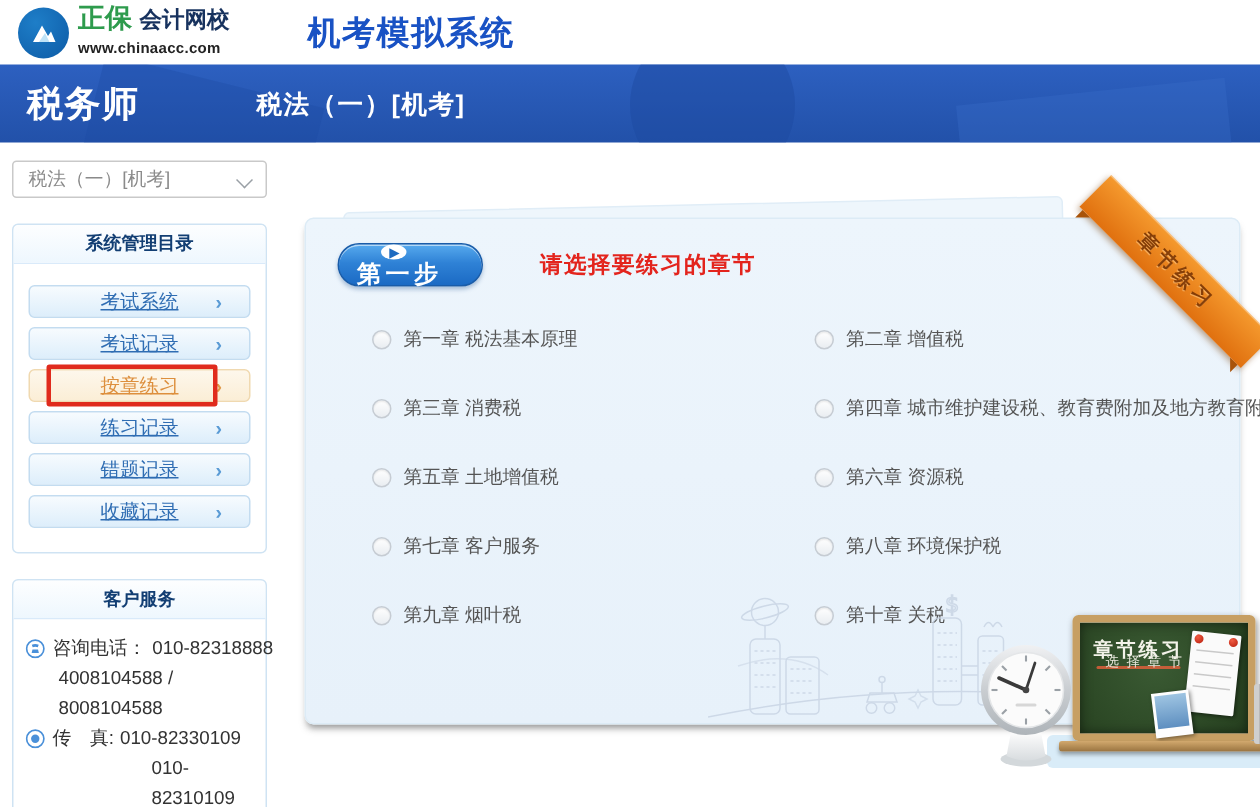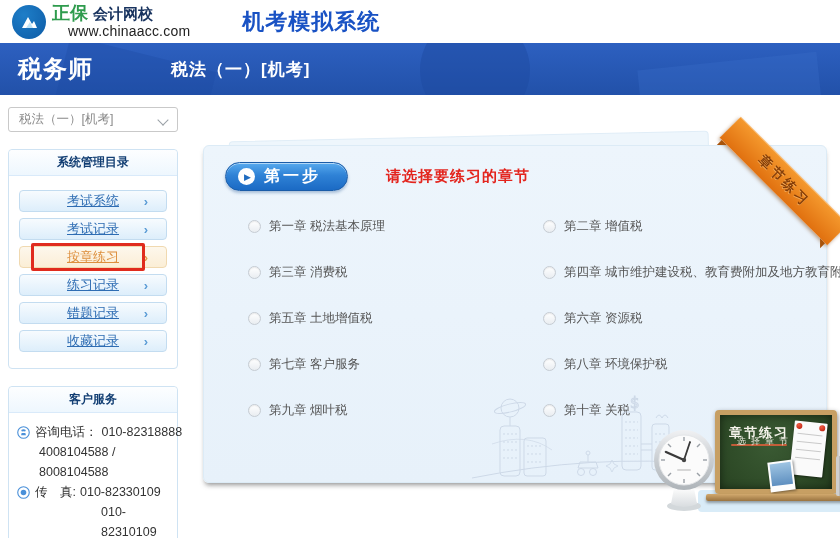--- a/index.html
+++ b/index.html
@@ -7,21 +7,21 @@
   .page { position:relative; width:840px; height:538px; background:#fff; overflow:hidden; }
 
   
   .topbar { position:relative; height:43px; background:#fff; display:flex; align-items:center; }
   .logo { display:flex; align-items:center; margin-left:12px; }
   .logo-badge { width:34px; height:34px; border-radius:50%; background:radial-gradient(circle at 35% 30%, #1e7ec8, #0d5ba6); display:flex; align-items:center; justify-content:center; }
   .logo-text { margin-left:6px; line-height:1.05; }
   .logo-line1 { font-size:18px; font-weight:bold; }
   .brand-green { color:#2e9b4d; }
   .brand-navy { color:#17325e; font-size:15px; }
-  .logo-line2 { font-size:14px; font-weight:normal; color:#222; letter-spacing:.2px;margin-left:16px; }
+  .logo-line2 { font-size:10px; font-weight:bold; color:#222; letter-spacing:.2px; }
   .sys-title { margin-left:52px; font-size:22px; font-weight:bold; color:#1952c4; letter-spacing:1px; }
 
   
   .banner { position:relative; height:52px; background:linear-gradient(180deg,#2d60c0,#2251a9); overflow:hidden; display:flex; align-items:center; }
   .banner .deco1 { position:absolute; left:420px; top:-28px; width:110px; height:110px; border-radius:50%; background:#1c4aa0; opacity:.45; }
   .banner .deco2 { position:absolute; left:640px; top:18px; width:180px; height:60px; background:#3a6cc9; opacity:.35; transform:rotate(-6deg); }
   .banner .deco3 { position:absolute; left:60px; top:10px; width:150px; height:70px; background:#1d4ba2; opacity:.35; transform:rotate(14deg); }
   .exam-name { position:relative; margin-left:18px; color:#fff; font-size:24px; font-weight:bold; letter-spacing:1px; }
   .subject-name { position:relative; margin-left:78px; color:#fff; font-size:17px; font-weight:bold; letter-spacing:1px; }
 
@@ -59,21 +59,21 @@
 
   
   .breadcrumb { height:26px; line-height:26px; background:#e9e9e9; color:#8a8a8a; font-size:12.5px; padding-left:18px; margin-left:4px; }
 
   
   .panel-wrap { position:relative; margin:38px 13px 0 17px; }
   .sheet-behind { position:absolute; left:26px; right:118px; top:-9px; height:34px; background:#eef6fc; border:1px solid #e0edf7; border-radius:4px; transform:rotate(-1.3deg); }
   .panel { position:relative; height:338px; background:linear-gradient(180deg,#edf5fc,#e7f1fa); border:1px solid #dcebf6; border-radius:6px; box-shadow:0 4px 5px -2px rgba(90,90,90,.65); }
 
   .step-row { display:flex; align-items:center; padding:16px 0 0 21px; }
-  .step-btn { display:inline-flex; align-items:center; height:29px; padding:0 26px 0 12px; border-radius:15px; border:1px solid #1a5ca8; background:linear-gradient(180deg,#57aaee 0%,#2f82d6 45%,#1b6ac4 100%); box-shadow:inset 0 1px 0 rgba(255,255,255,.55), 0 2px 3px rgba(40,90,150,.35); cursor:pointer; }
+  .step-btn { display:inline-flex; align-items:center; height:29px; padding:0 26px 0 12px; border-radius:15px; border:1px solid #1a5ca8; background:linear-gradient(180deg,#57aaee 0%,#2f82d6 45%,#1b6ac4 100%); box-shadow:inset 0 1px 0 rgba(255,255,255,.55), 0 2px 3px rgba(40,90,150,.35); cursor:pointer;flex-direction:column; }
   .play-icon { width:17px; height:17px; border-radius:50%; background:#fff; display:flex; align-items:center; justify-content:center; margin-right:9px; }
   .play-icon::before { content:"\25B6"; color:#1e6bc0; font-size:9px; margin-left:2px; }
   .step-label { color:#fff; font-size:16px; font-weight:bold; letter-spacing:3px; }
   .instruction { margin-left:38px; color:#e3241d; font-size:15px; font-weight:bold; letter-spacing:1px; }
 
   .chapters { display:grid; grid-template-columns:295px 1fr; row-gap:29px; margin:27px 0 0 44px; }
   .chapter { display:flex; align-items:center; font-size:12.5px; color:#555; cursor:pointer; white-space:nowrap; }
   .radio { width:13px; height:13px; border-radius:50%; border:1px solid #c6ccd3; background:linear-gradient(180deg,#fff,#e9edf1); margin-right:8px; flex:none; box-shadow:inset 0 1px 1px rgba(0,0,0,.08); }
 
   

